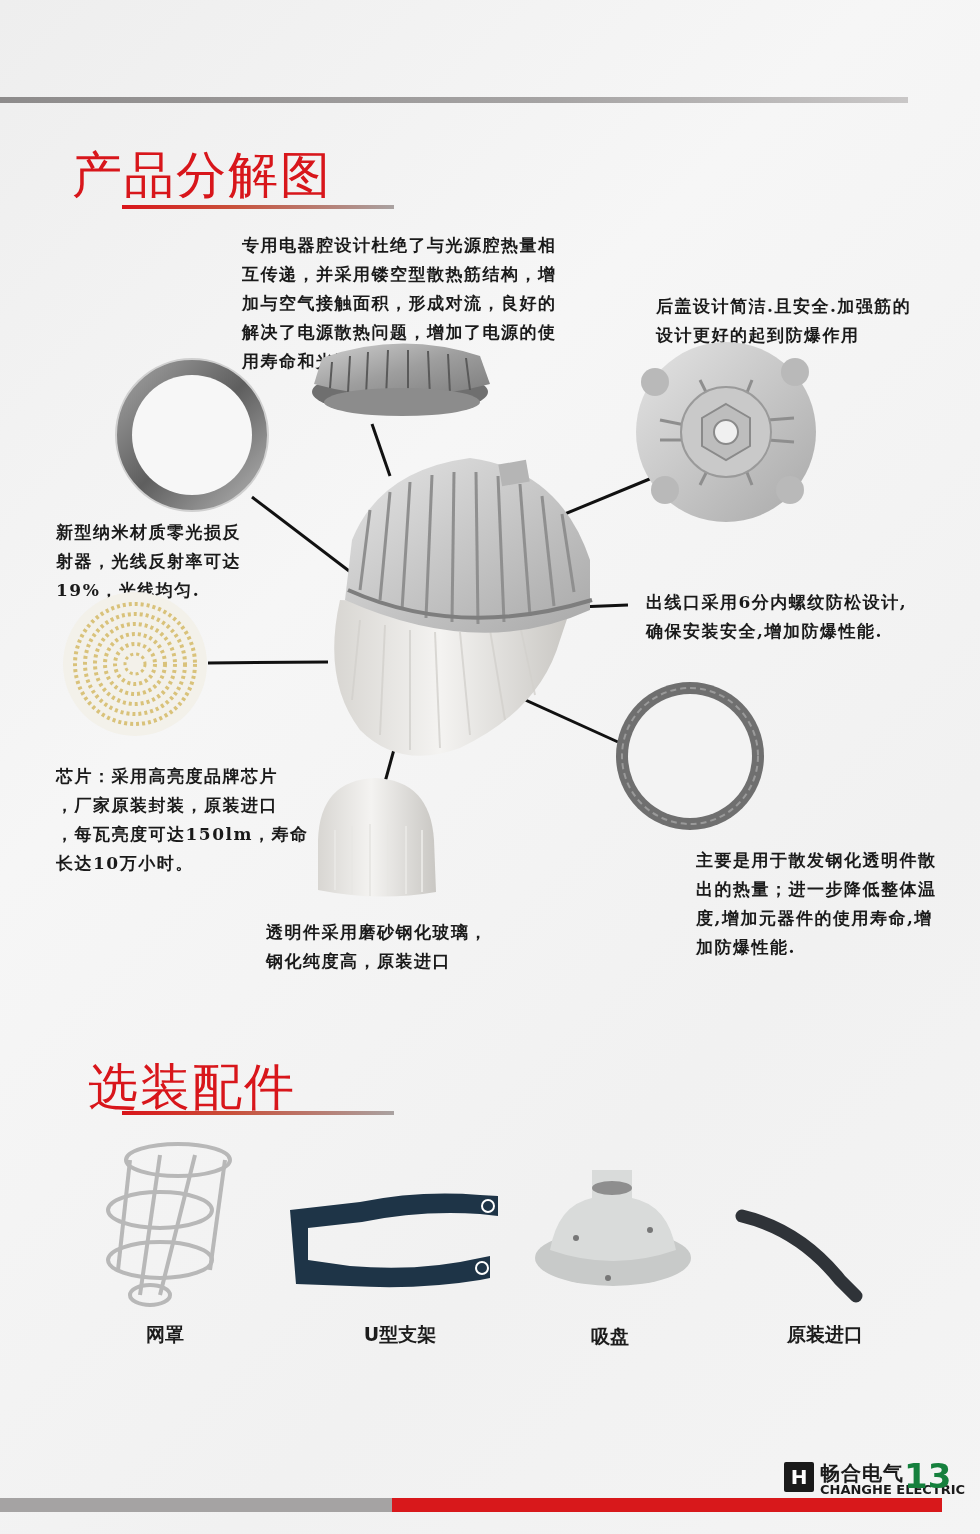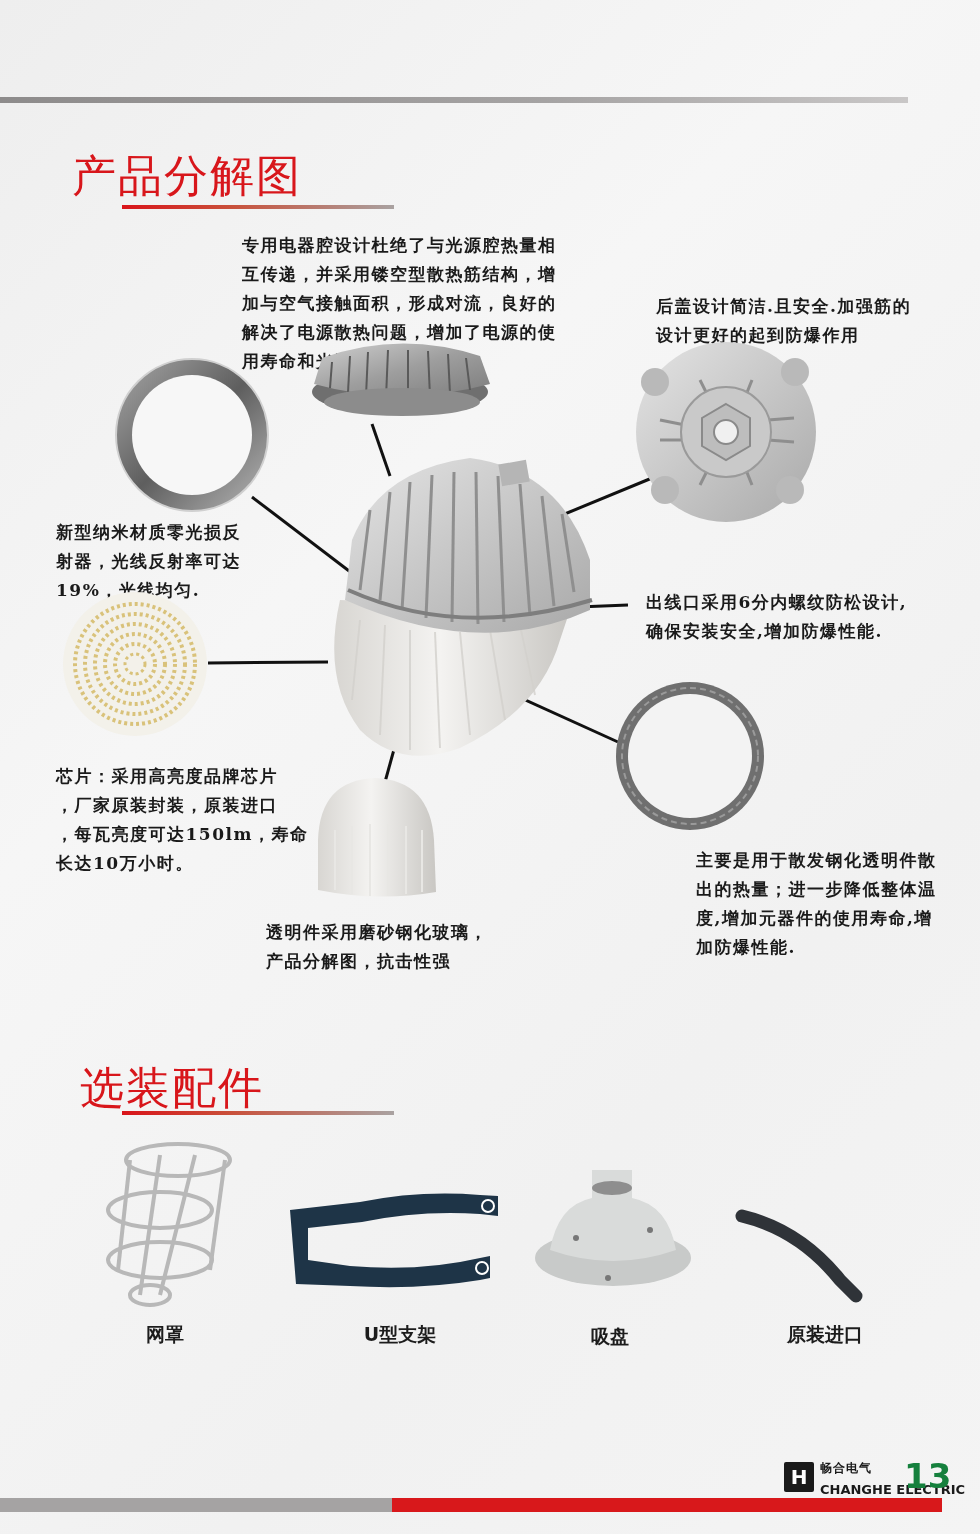--- a/index.html
+++ b/index.html
@@ -7,22 +7,22 @@
     width:980px; height:1534px; position:relative; overflow:hidden;
     background: linear-gradient(135deg, #eeeeee 0%, #f6f6f6 35%, #f1f1f1 70%, #f4f4f4 100%);
     font-family: "DejaVu Serif", "Liberation Serif", serif;
   }
   .abs { position:absolute; }
   .top-rule {
     left:0; top:97px; width:908px; height:6px;
     background: linear-gradient(90deg, #8d8b8b 0%, #a5a3a3 60%, #c9c7c7 100%);
   }
   .section-title {
-    font-family: Liberation Sans, sans-serif;
-    color:#d8161b; font-size:44px; letter-spacing:2px; line-height:1;
+    font-family: Liberation Mono, monospace;
+    color:#d8161b; font-size:50px; letter-spacing:2px; line-height:1;
   }
   .title-underline {
     height:4px;
     background: linear-gradient(90deg, #d9141a 0%, #c9503a 40%, #a9a2a1 100%);
   }
   .desc {
     font-family: "DejaVu Serif", "Liberation Serif", serif;
     font-weight:bold; color:#1a1a1a; font-size:17px; line-height:29px;
     letter-spacing:1.5px; white-space:pre-line;
   }
@@ -31,21 +31,21 @@
     font-weight:bold; font-size:19px; color:#1c1c1c; text-align:center;
   }
   .footer-gray { left:0; top:1498px; width:392px; height:14px; background:#a5a3a3; }
   .footer-red { left:392px; top:1498px; width:550px; height:14px; background:#d8181b; }
   .logo-box {
     left:784px; top:1462px; width:30px; height:30px; background:#1a1a1a;
     color:#fff; display:flex; align-items:center; justify-content:center;
     font-family:"DejaVu Sans", sans-serif; font-weight:bold; font-size:20px;
     border-radius:2px;
   }
-  .logo-cn { left:820px; top:1460px; font-family:"DejaVu Sans", sans-serif; font-weight:bold; font-size:12px; color:#1a1a1a; letter-spacing:1px; }
+  .logo-cn { left:820px; top:1460px; font-family:"DejaVu Sans", sans-serif; font-weight:bold; font-size:20px; color:#1a1a1a; letter-spacing:1px; }
   .logo-en { left:820px; top:1482px; font-family:"DejaVu Sans", sans-serif; font-weight:bold; font-size:13px; color:#1a1a1a; }
   .page-num { left:904px; top:1456px; font-family:"DejaVu Sans", sans-serif; font-weight:bold; font-size:34px; color:#15803d; }
 </style>
 </head>
 <body>
 
 <div class="abs top-rule"></div>
 
 <div class="abs section-title" style="left:72px;top:154px;">产品分解图</div>
 <div class="abs title-underline" style="left:122px;top:205px;width:272px;"></div>
@@ -64,21 +64,21 @@
 确保安装安全,增加防爆性能.</div>
 <div class="abs desc" style="left:56px;top:762px;width:260px;">芯片：采用高亮度品牌芯片
 ，厂家原装封装，原装进口
 ，每瓦亮度可达150lm，寿命
 长达10万小时。</div>
 <div class="abs desc" style="left:696px;top:846px;width:290px;">主要是用于散发钢化透明件散
 出的热量；进一步降低整体温
 度,增加元器件的使用寿命,增
 加防爆性能.</div>
 <div class="abs desc" style="left:266px;top:918px;width:260px;">透明件采用磨砂钢化玻璃，
-产品分解图，抗击性强</div>
+钢化纯度高，原装进口</div>
 
 <svg class="abs" style="left:0;top:0;" width="980" height="1534">
   <defs>
     <linearGradient id="metal" x1="0" y1="0" x2="1" y2="1">
       <stop offset="0" stop-color="#cfcfcf"></stop>
       <stop offset="0.5" stop-color="#9e9e9e"></stop>
       <stop offset="1" stop-color="#7d7d7d"></stop>
     </linearGradient>
     <linearGradient id="metalLight" x1="0" y1="0" x2="1" y2="1">
       <stop offset="0" stop-color="#e4e4e4"></stop>
@@ -230,21 +230,21 @@
     <ellipse cx="612" cy="1188" rx="20" ry="7" fill="#8e8e8e"></ellipse>
     <circle cx="576" cy="1238" r="3" fill="#777"></circle>
       <circle cx="650" cy="1230" r="3" fill="#777"></circle>
       <circle cx="608" cy="1278" r="3" fill="#777"></circle>
   </g>
   <g>
     <path d="M742 1216 Q800 1230 840 1280 L856 1296" stroke="#2f3338" stroke-width="13" fill="none" stroke-linecap="round"></path>
   </g>
 </svg>
 
-<div class="abs section-title" style="left:80px;top:1066px;">选装配件</div>
+<div class="abs section-title" style="left:88px;top:1066px;">选装配件</div>
 <div class="abs title-underline" style="left:122px;top:1111px;width:272px;"></div>
 
 <div class="abs acc-label" style="left:125px;top:1322px;width:80px;">网罩</div>
 <div class="abs acc-label" style="left:345px;top:1322px;width:110px;">U型支架</div>
 <div class="abs acc-label" style="left:570px;top:1324px;width:80px;">吸盘</div>
 <div class="abs acc-label" style="left:770px;top:1322px;width:110px;">原装进口</div>
 
 <div class="abs logo-box">H</div>
 <div class="abs logo-cn">畅合电气</div>
 <div class="abs logo-en">CHANGHE ELECTRIC</div>

